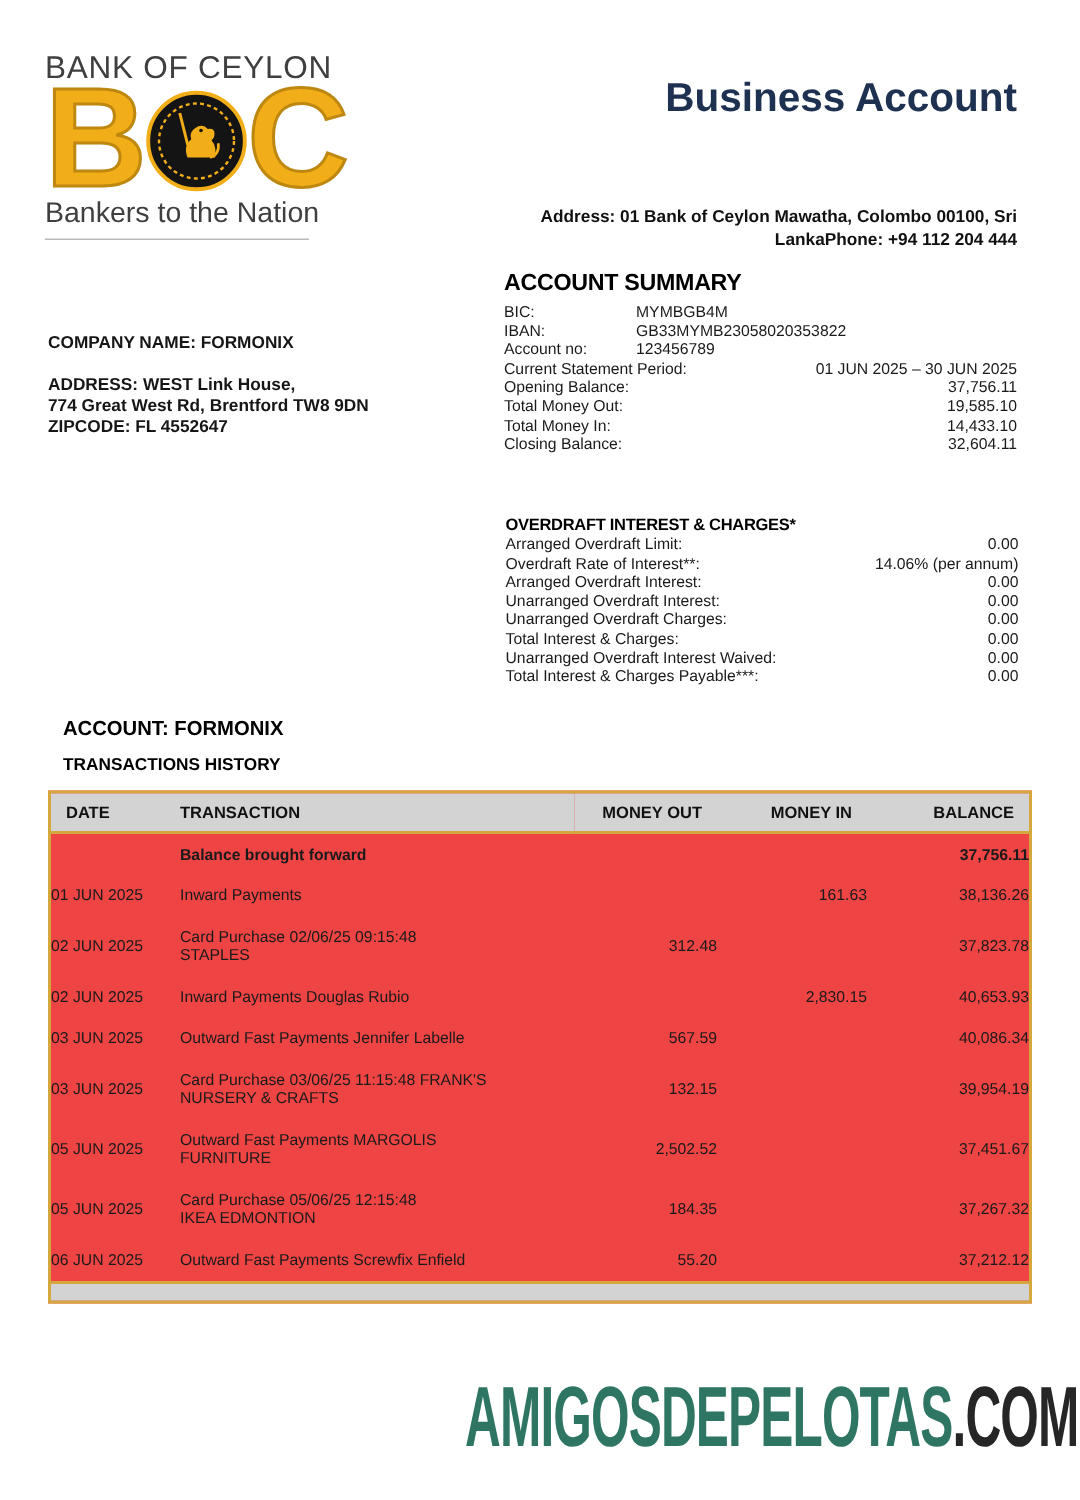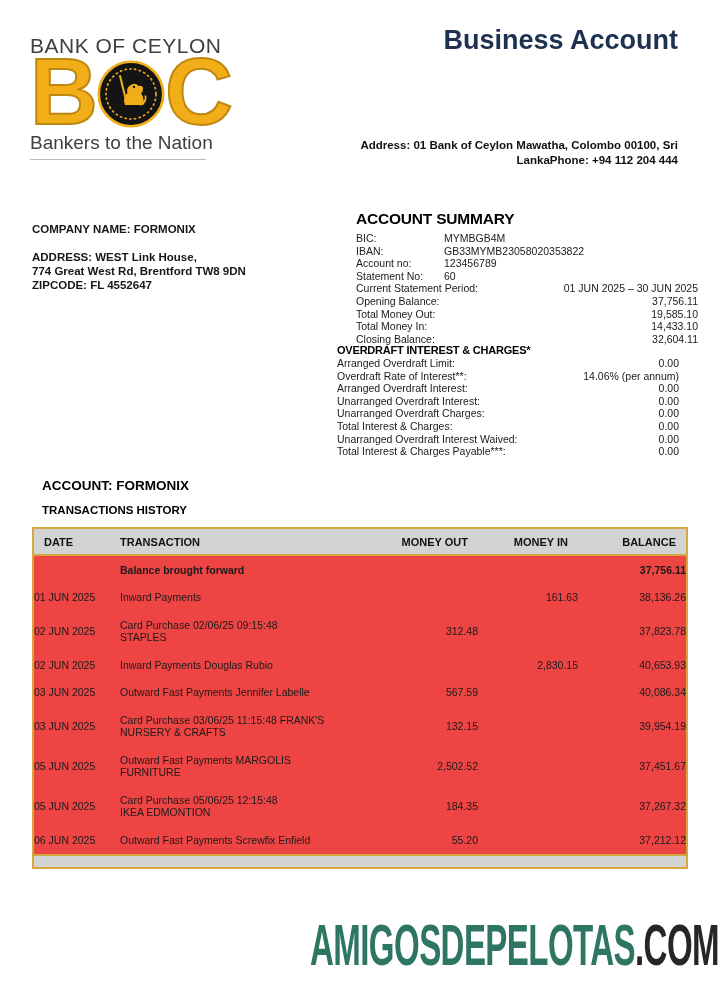--- a/index.html
+++ b/index.html
@@ -16,32 +16,32 @@
   .boc-row { display:flex; align-items:center; height:76px; margin-top:-4px; }
   .boc-letter {
     font-size:94px; font-weight:bold; line-height:70px; color:#F2AE19;
     -webkit-text-stroke:2px #BE8710; letter-spacing:-2px;
   }
   .boc-emblem { width:68px; height:68px; margin:4px 0 0 1px; flex:0 0 auto; }
   .tagline { font-size:19px; color:#3f3f3f; margin-top:2px; white-space:nowrap; }
   .logo-rule { width:176px; height:1px; background:#b9b9b9; margin-top:5px; }
 
   
-  .title-block { position:absolute; right:42px; top:24px; text-align:center; }
+  .title-block { position:absolute; right:42px; top:49px; text-align:center; }
   .doc-title { font-size:27px; line-height:32px; font-weight:bold; color:#1E3150; }
   .address-block { position:absolute; right:42px; top:138px; text-align:right;
     font-size:11.5px; line-height:14.5px; font-weight:bold; color:#111; }
 
   
   .company-block { position:absolute; left:32px; top:222px; width:290px;
     font-size:11.5px; font-weight:bold; line-height:14px; color:#161616; }
   .company-name { margin-bottom:14px; }
 
   
-  .summary-block { position:absolute; left:356px; top:180px; width:342px;margin-top:30px; }
+  .summary-block { position:absolute; left:336px; top:180px; width:342px; }
   .overdraft-block { position:absolute; left:337px; top:344px; width:342px; }
   .sec-heading { font-size:15.5px; font-weight:bold; color:#000; margin-bottom:4px; letter-spacing:-0.2px; }
   .sec-heading.small { font-size:11px; margin-bottom:1px; }
   .kv { position:relative; display:flex; font-size:10.5px; line-height:12.6px; color:#1a1a1a; }
   .kv-label { white-space:nowrap; }
   .kv.inline .kv-value { position:absolute; left:88px; }
   .kv.right .kv-value { margin-left:auto; text-align:right; }
 
   
   .account-heading { position:absolute; left:42px; top:478px; font-size:13.5px; font-weight:bold; color:#000; }
@@ -129,24 +129,20 @@
           <span class="kv-label">IBAN:</span>
           <span class="kv-value">GB33MYMB23058020353822</span>
         </div>
 
         <div class="kv row-root inline">
           <span class="kv-label">Account no:</span>
           <span class="kv-value">123456789</span>
         </div>
 
 
-        <div class="kv row-root inline">
-          <span class="kv-label">Statement No:</span>
-          <span class="kv-value">60</span>
-        </div>
 
         <div class="kv row-root right">
           <span class="kv-label">Current Statement Period:</span>
           <span class="kv-value">01 JUN 2025 – 30 JUN 2025</span>
         </div>
 
         <div class="kv row-root right">
           <span class="kv-label">Opening Balance:</span>
           <span class="kv-value">37,756.11</span>
         </div>

